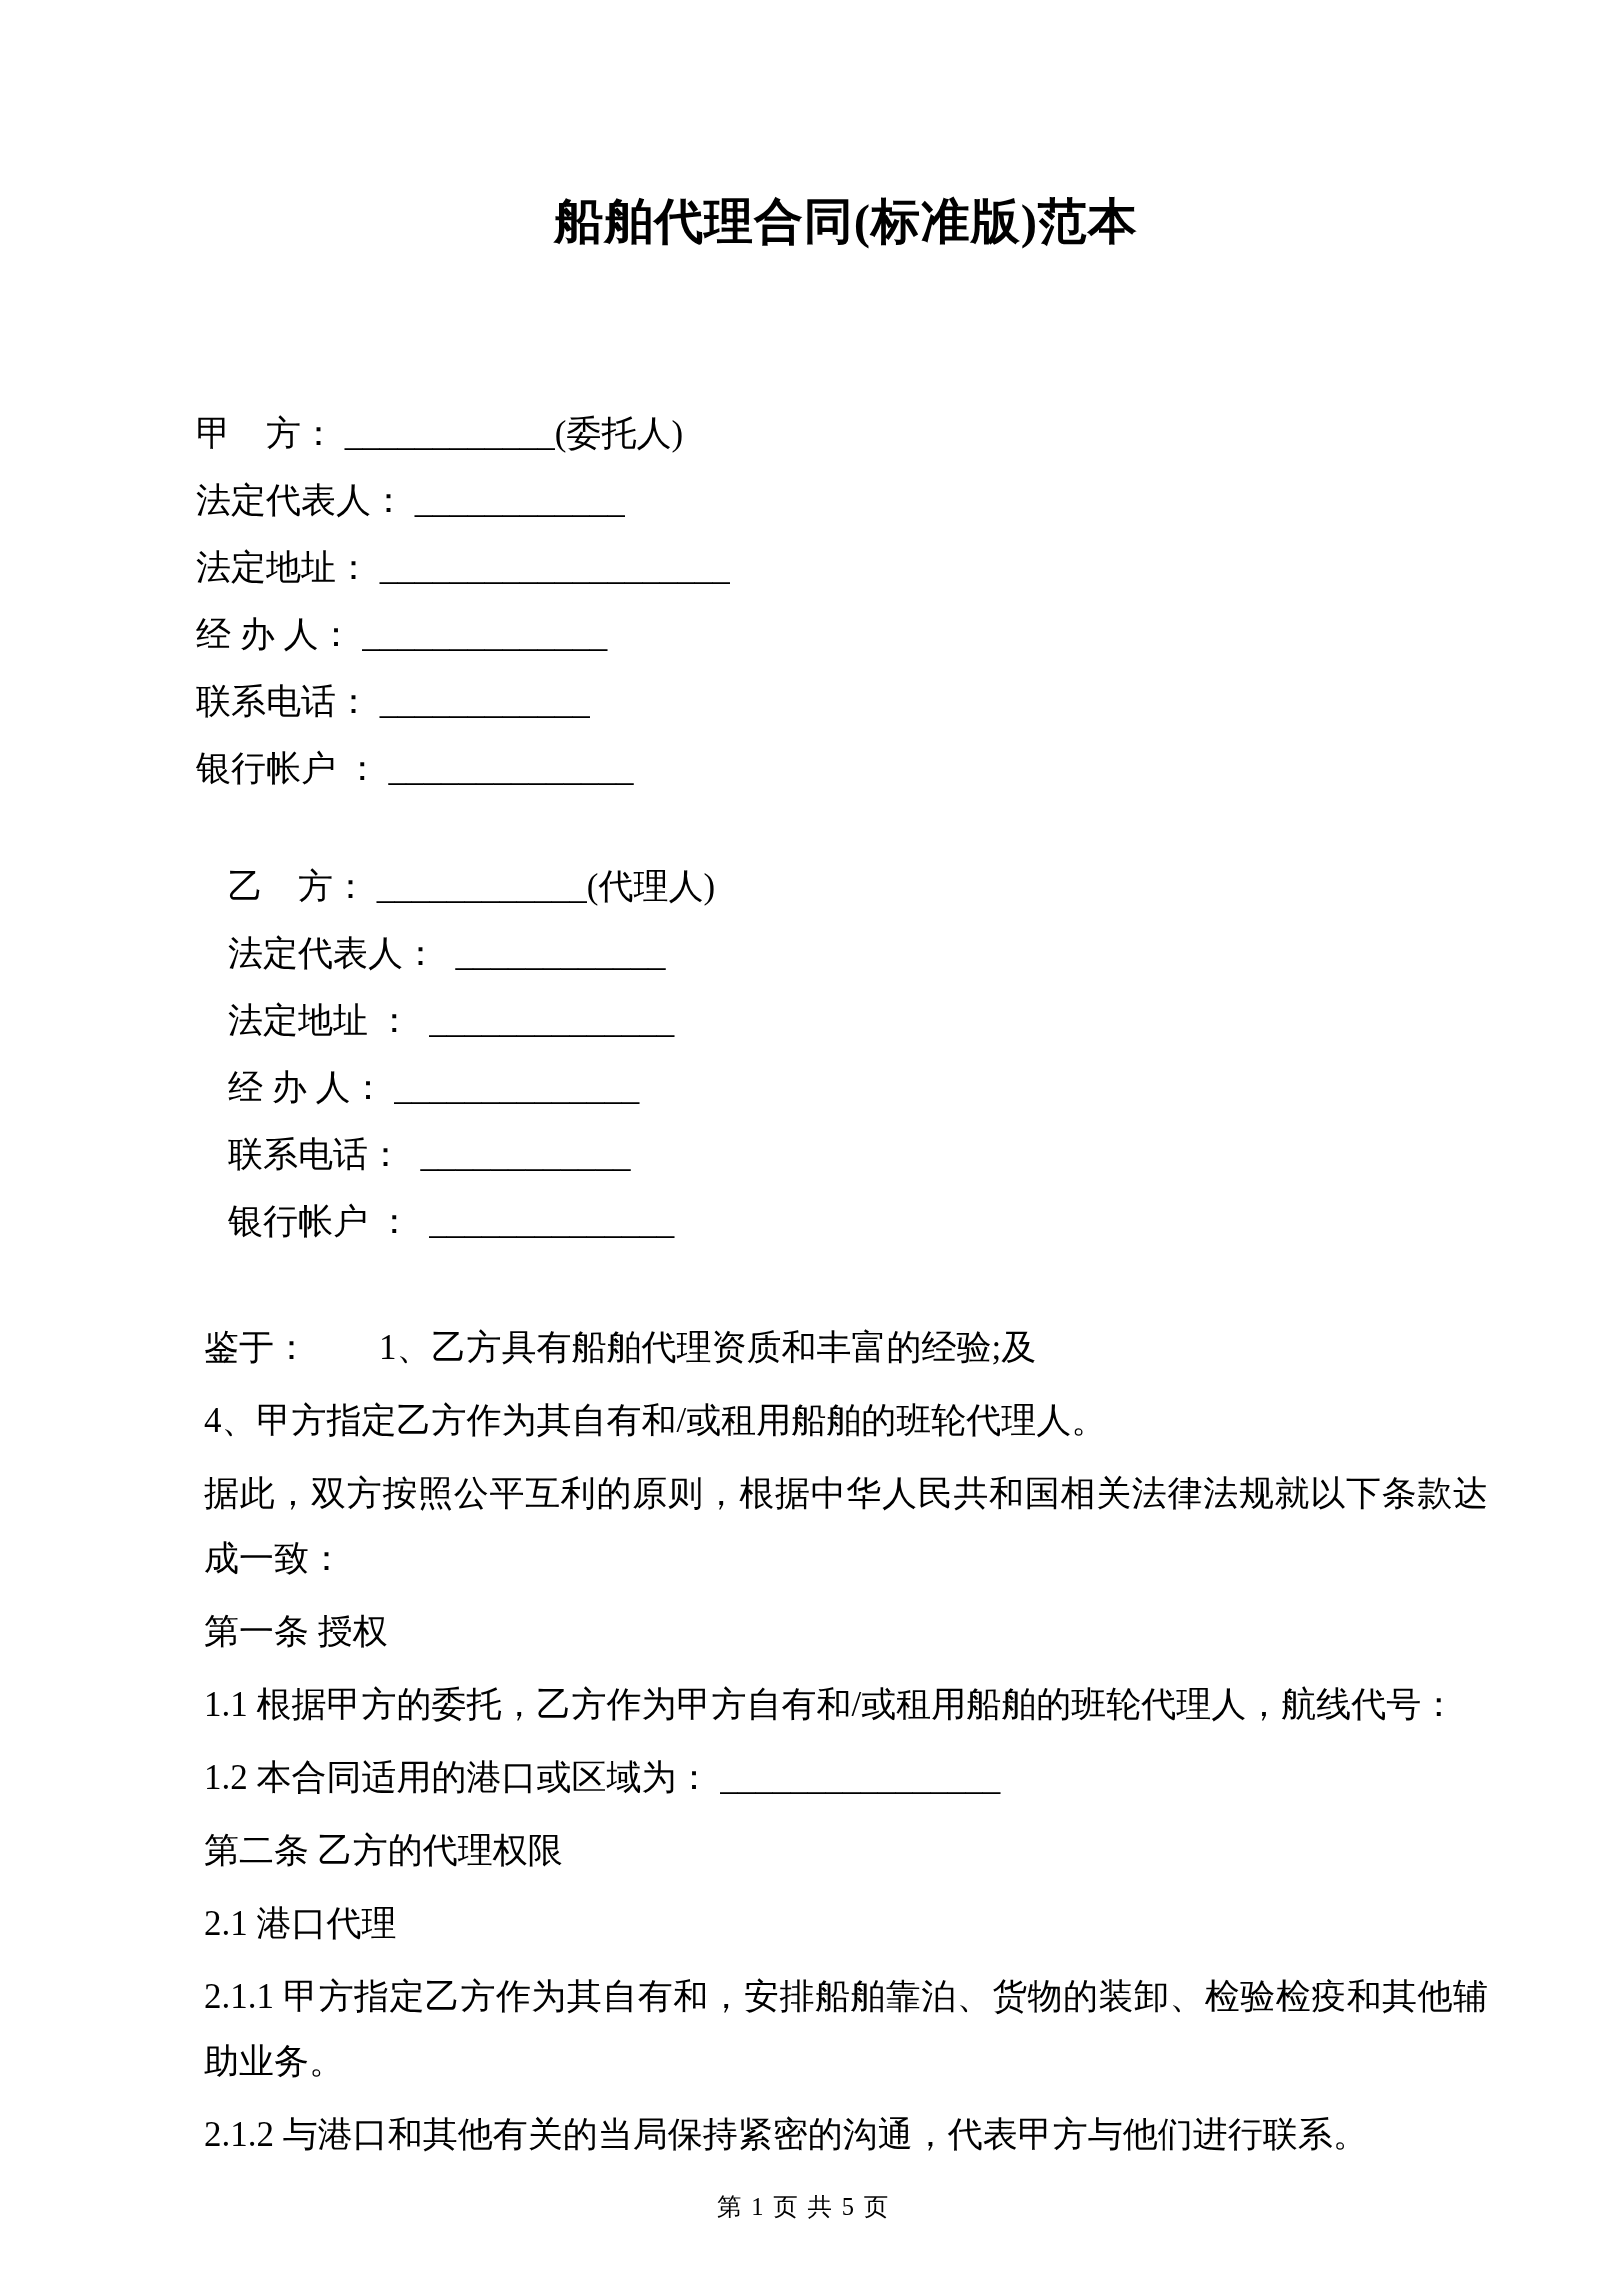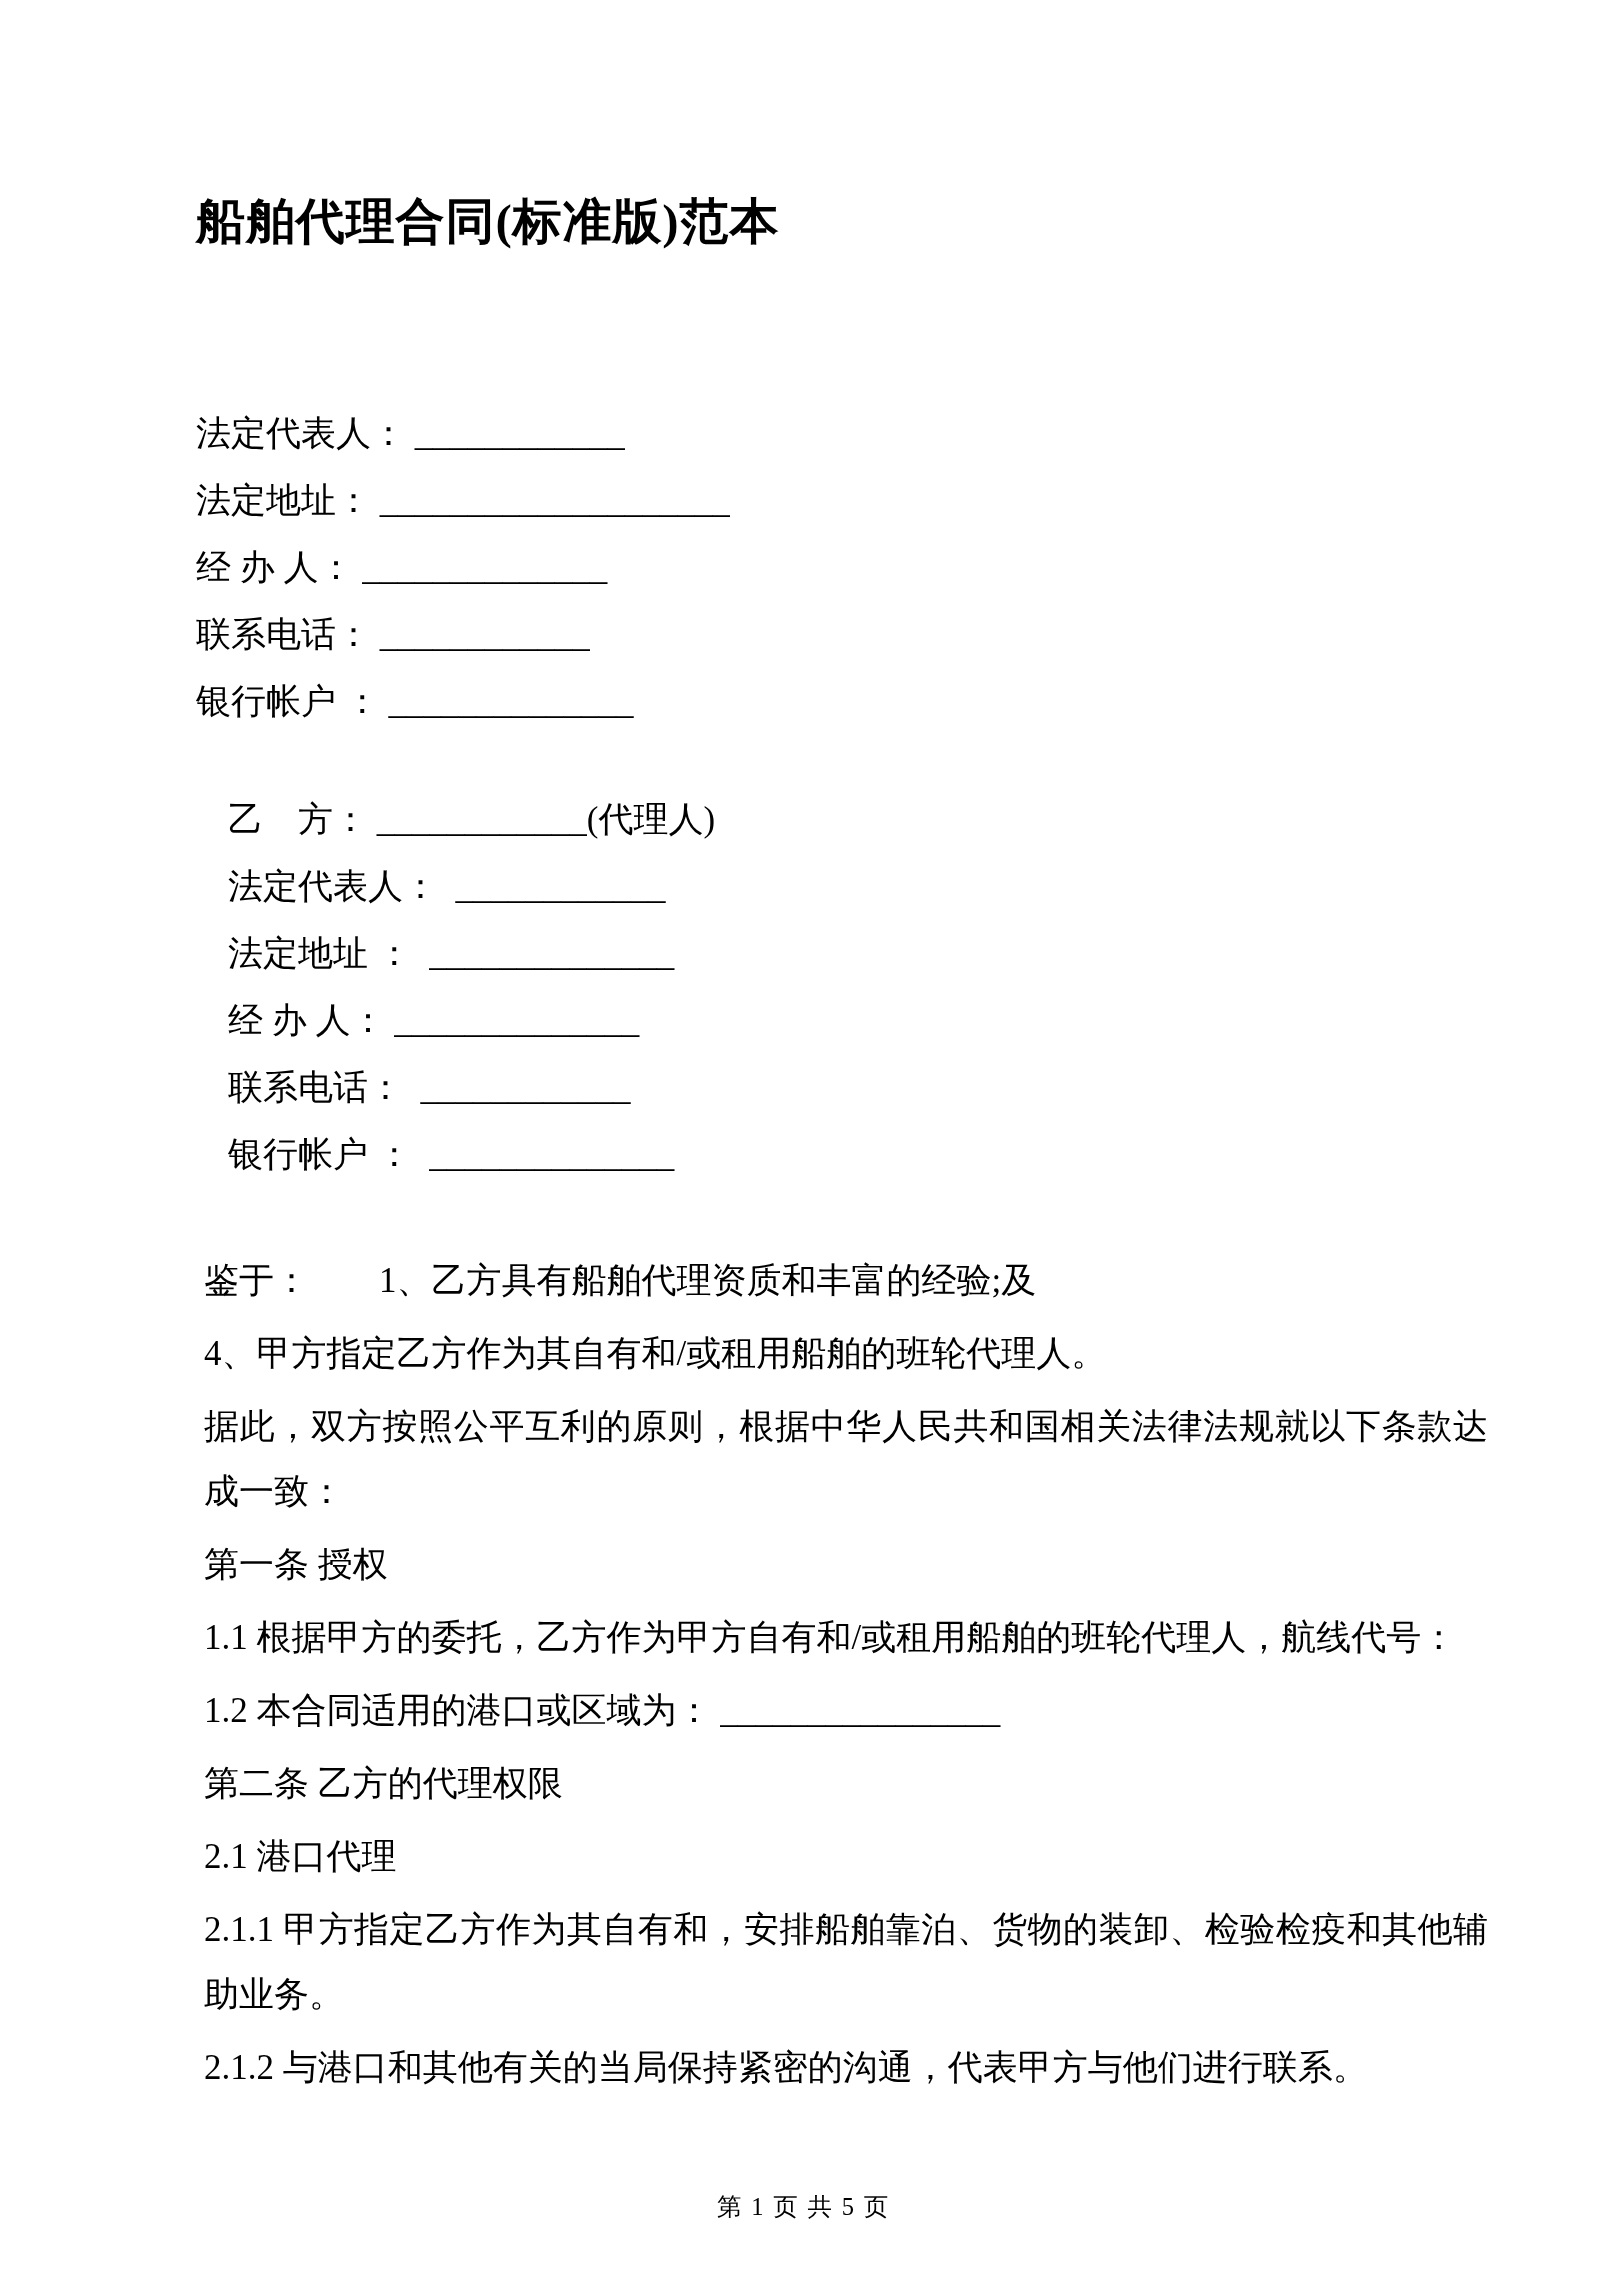--- a/index.html
+++ b/index.html
@@ -14,21 +14,21 @@
     background: #ffffff;
     color: #000000;
     font-family: "Liberation Serif", serif;
     overflow: hidden;
     box-sizing: border-box;
   }
   .content {
     padding: 189px 127px 0 196px;
   }
   .title {
-    text-align: left;
+    text-align: center;
     font-size: 49px;
     font-weight: 700;
     margin: 0 0 145px 0;
     letter-spacing: 0.9px;
   }
   .party-block {
     margin: 0;
   }
   .party-block.second {
     margin-top: 51px;
@@ -61,20 +61,21 @@
 </style>
 </head>
 <body>
 
 <div class="page">
   <div class="content">
 
     <h1 class="title">船舶代理合同(标准版)范本</h1>
 
     <div class="party-block">
+      <div class="line"><span>甲　方：</span><span> ____________</span><span>(委托人)</span></div>
       <div class="line"><span>法定代表人：</span><span> ____________</span><span></span></div>
       <div class="line"><span>法定地址：</span><span> ____________________</span><span></span></div>
       <div class="line"><span>经 办 人：</span><span> ______________</span><span></span></div>
       <div class="line"><span>联系电话：</span><span> ____________</span><span></span></div>
       <div class="line"><span>银行帐户 ：</span><span> ______________</span><span></span></div>
     </div>
 
     <div class="party-block second">
       <div class="line"><span>乙　方：</span><span> ____________</span><span>(代理人)</span></div>
       <div class="line"><span>法定代表人：</span><span>  ____________</span><span></span></div>

